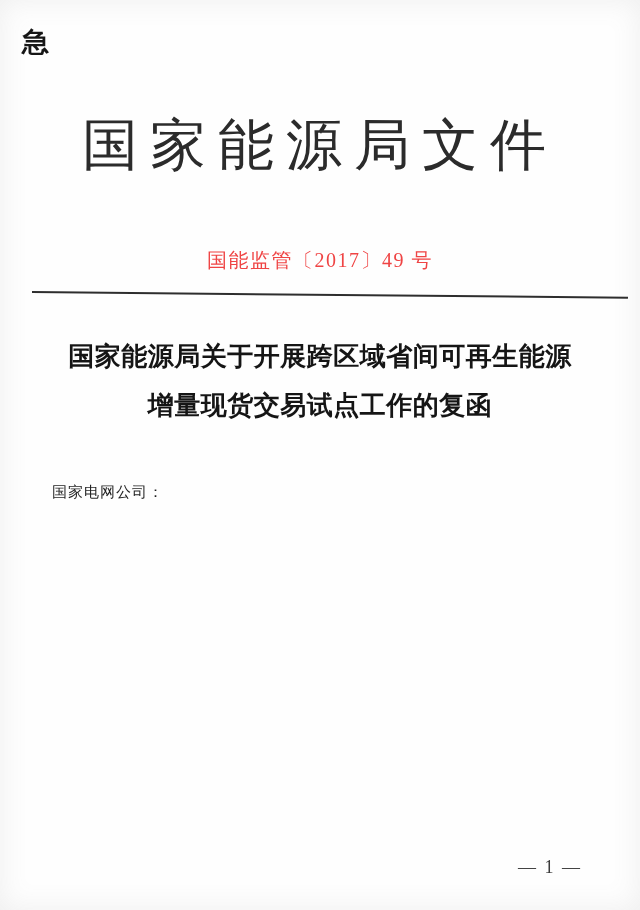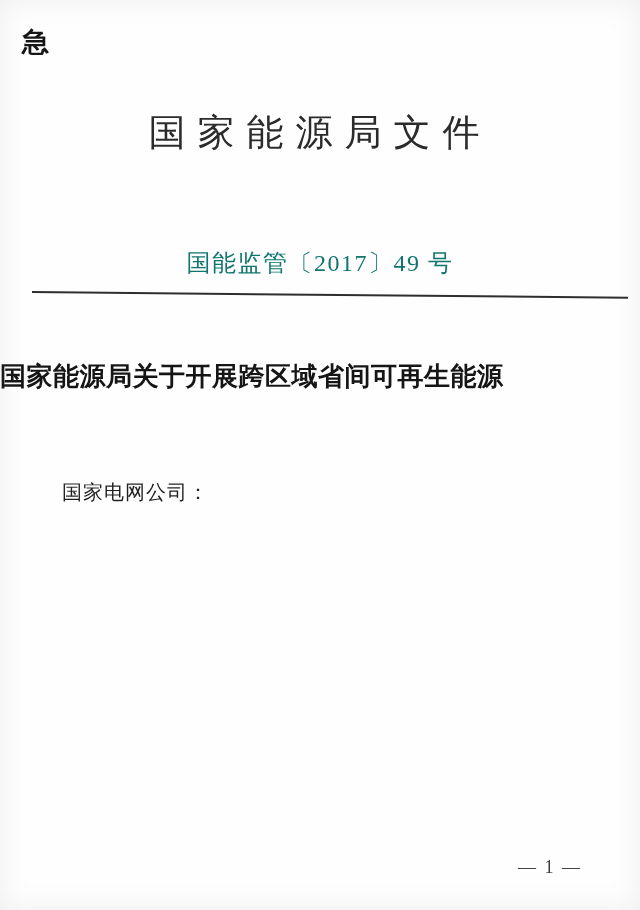--- a/index.html
+++ b/index.html
@@ -33,64 +33,64 @@
     font-weight: 700;
     font-family: "Liberation Sans", "DejaVu Sans", sans-serif;
     color: #161616;
   }
   .header-title {
     position: absolute;
     left: 0;
     right: 0;
     top: 108px;
     text-align: center;
-    font-size: 37px;
+    font-size: 56px;
     letter-spacing: 12px;
     font-weight: 400;
     color: #2b2b2b;
     white-space: nowrap;
   }
   .doc-number {
     position: absolute;
     left: 0;
     right: 0;
     top: 247px;
     text-align: center;
-    font-size: 24px;
+    font-size: 20px;
     letter-spacing: 1.5px;
-    color: #0f766e;
+    color: #ef4444;
   }
   .rule {
     position: absolute;
     left: 32px;
     top: 291px;
     width: 596px;
     height: 2.4px;
     background: #2e2e2e;
     transform: rotate(0.55deg);
     transform-origin: left center;
   }
   .letter-title {
     position: absolute;
     left: 0;
     right: 0;
-    top: 352px;
-    text-align: left;
+    top: 332px;
+    text-align: center;
     font-size: 26px;
     font-weight: 700;
     line-height: 49px;
     letter-spacing: 0.5px;
     color: #151515;
   }
   .body-text {
     position: absolute;
     left: 22px;
     right: 22px;
     top: 472px;
-    font-size: 20px;
+    font-size: 15px;
     line-height: 40.5px;
     letter-spacing: 1px;
     text-align: justify;
     color: #1f1f1f;
   }
   .body-text p {
     margin: 0;
     text-indent: 2em;
   }
   .salutation {
@@ -114,20 +114,21 @@
   <div class="urgent">急</div>
 
   <div class="header-title">国家能源局文件</div>
 
   <div class="doc-number">国能监管〔2017〕49 号</div>
 
   <div class="rule"></div>
 
   <div class="letter-title">
     <div>国家能源局关于开展跨区域省间可再生能源</div>
+    <div>增量现货交易试点工作的复函</div>
   </div>
 
   <div class="body-text">
     <p class="salutation">国家电网公司：</p>
   </div>
 
   <div class="page-number">— 1 —</div>
 
 </div>
 

